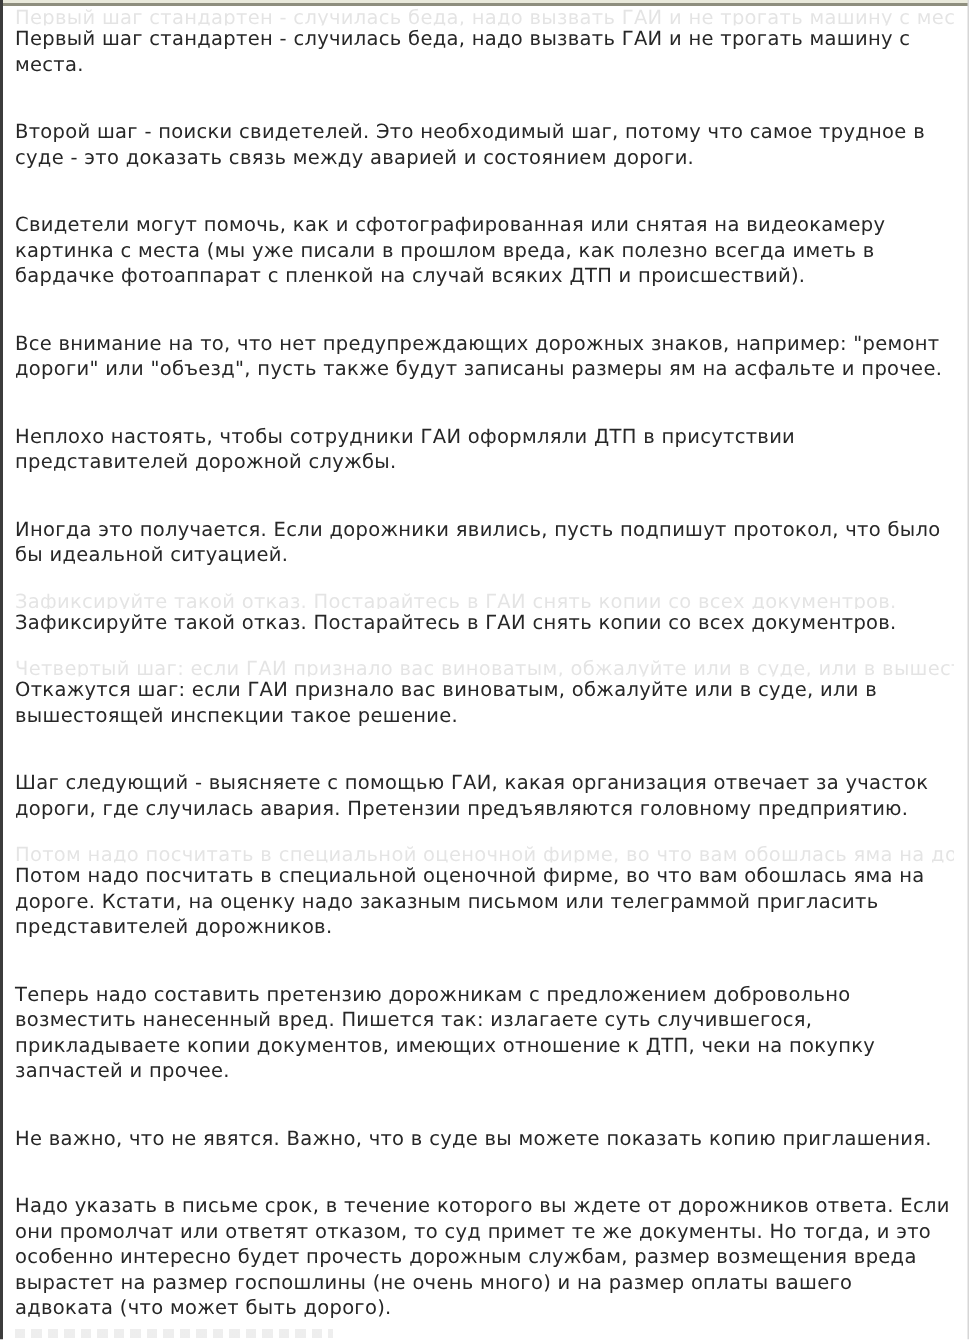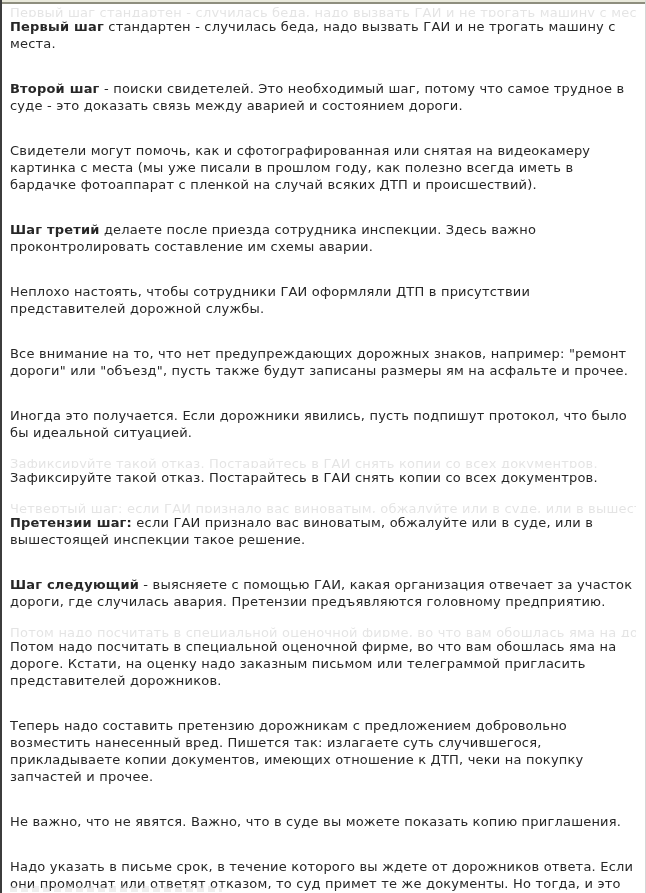--- a/index.html
+++ b/index.html
@@ -22,21 +22,21 @@
     color:#272727;
     font-size:13px; line-height:17px; letter-spacing:0.2px;
   }
   .block { position:relative; margin-top:28px; }
   .block:first-child { margin-top:12px; }
   .ghost {
     position:absolute; left:0; right:0; top:-14px; height:13px;
     overflow:hidden; opacity:0.12; pointer-events:none;
     white-space:nowrap;
   }
-  .para b { font-weight:bold; }
+  .para b { font-weight:normal; }
   .bottom-ghost {
     position:absolute; left:10px; bottom:1px; width:212px; height:6px;
     opacity:0.45;
     background:repeating-linear-gradient(90deg,#d9d9d9 0 7px,transparent 7px 11px);
   }
 </style>
 </head>
 <body>
 
 <div class="top-strip"></div>
@@ -45,41 +45,38 @@
 
 <div class="doc" id="doc">
     <div class="block">
       <div class="ghost">Первый шаг стандартен - случилась беда, надо вызвать ГАИ и не трогать машину с места.</div>
       <div class="para"><b>Первый шаг</b> стандартен - случилась беда, надо вызвать ГАИ и не трогать машину с места.</div>
     </div>
     <div class="block">
       <div class="para"><b>Второй шаг</b> - поиски свидетелей. Это необходимый шаг, потому что самое трудное в суде - это доказать связь между аварией и состоянием дороги.</div>
     </div>
     <div class="block">
-      <div class="para">Свидетели могут помочь, как и сфотографированная или снятая на видеокамеру картинка с места (мы уже писали в прошлом году, как полезно всегда иметь в бардачке фотоаппарат с пленкой на случай всяких ДТП и происшествий).</div>
+      <div class="para">Свидетели могут помочь, как и сфотографированная или снятая на видеокамеру картинка с места (мы уже писали в прошлом вреда, как полезно всегда иметь в бардачке фотоаппарат с пленкой на случай всяких ДТП и происшествий).</div>
     </div>
     <div class="block">
-      <div class="para"><b>Шаг третий</b> делаете после приезда сотрудника инспекции. Здесь важно проконтролировать составление им схемы аварии.</div>
+      <div class="para">Все внимание на то, что нет предупреждающих дорожных знаков, например: "ремонт дороги" или "объезд", пусть также будут записаны размеры ям на асфальте и прочее.</div>
     </div>
     <div class="block">
       <div class="para">Неплохо настоять, чтобы сотрудники ГАИ оформляли ДТП в присутствии представителей дорожной службы.</div>
-    </div>
-    <div class="block">
-      <div class="para">Все внимание на то, что нет предупреждающих дорожных знаков, например: "ремонт дороги" или "объезд", пусть также будут записаны размеры ям на асфальте и прочее.</div>
     </div>
     <div class="block">
       <div class="para">Иногда это получается. Если дорожники явились, пусть подпишут протокол, что было бы идеальной ситуацией.</div>
     </div>
     <div class="block">
       <div class="ghost">Зафиксируйте такой отказ. Постарайтесь в ГАИ снять копии со всех документров.</div>
       <div class="para">Зафиксируйте такой отказ. Постарайтесь в ГАИ снять копии со всех документров.</div>
     </div>
     <div class="block">
       <div class="ghost">Четвертый шаг: если ГАИ признало вас виноватым, обжалуйте или в суде, или в вышестоящей инспекции такое решение.</div>
-      <div class="para"><b>Претензии шаг:</b> если ГАИ признало вас виноватым, обжалуйте или в суде, или в вышестоящей инспекции такое решение.</div>
+      <div class="para"><b>Откажутся шаг:</b> если ГАИ признало вас виноватым, обжалуйте или в суде, или в вышестоящей инспекции такое решение.</div>
     </div>
     <div class="block">
       <div class="para"><b>Шаг следующий</b> - выясняете с помощью ГАИ, какая организация отвечает за участок дороги, где случилась авария. Претензии предъявляются головному предприятию.</div>
     </div>
     <div class="block">
       <div class="ghost">Потом надо посчитать в специальной оценочной фирме, во что вам обошлась яма на дороге. Кстати, на оценку надо заказным письмом или телеграммой пригласить представителей дорожников.</div>
       <div class="para">Потом надо посчитать в специальной оценочной фирме, во что вам обошлась яма на дороге. Кстати, на оценку надо заказным письмом или телеграммой пригласить представителей дорожников.</div>
     </div>
     <div class="block">
       <div class="para">Теперь надо составить претензию дорожникам с предложением добровольно возместить нанесенный вред. Пишется так: излагаете суть случившегося, прикладываете копии документов, имеющих отношение к ДТП, чеки на покупку запчастей и прочее.</div>

